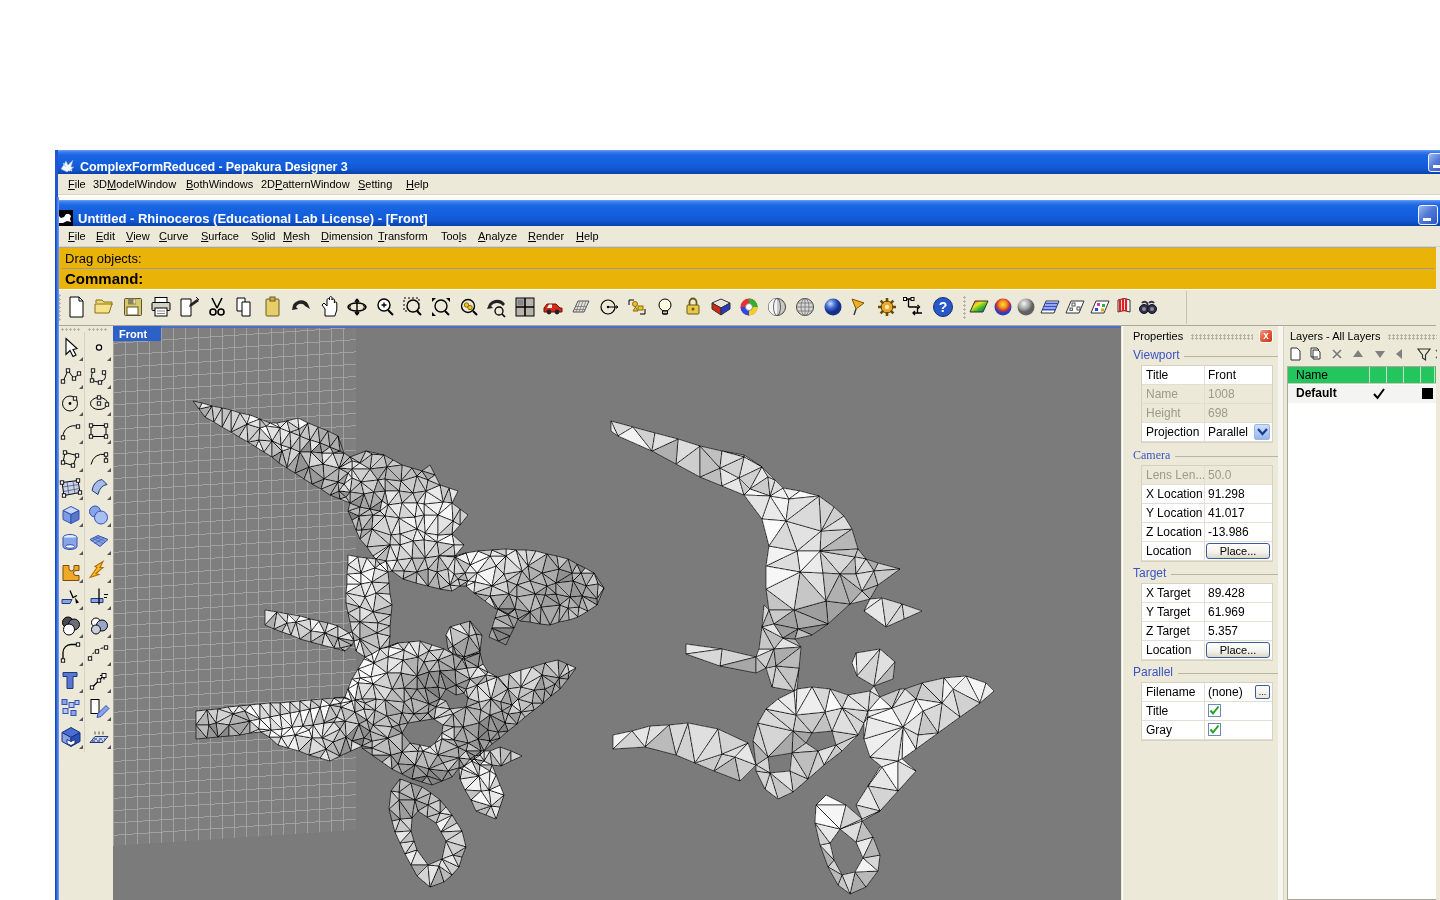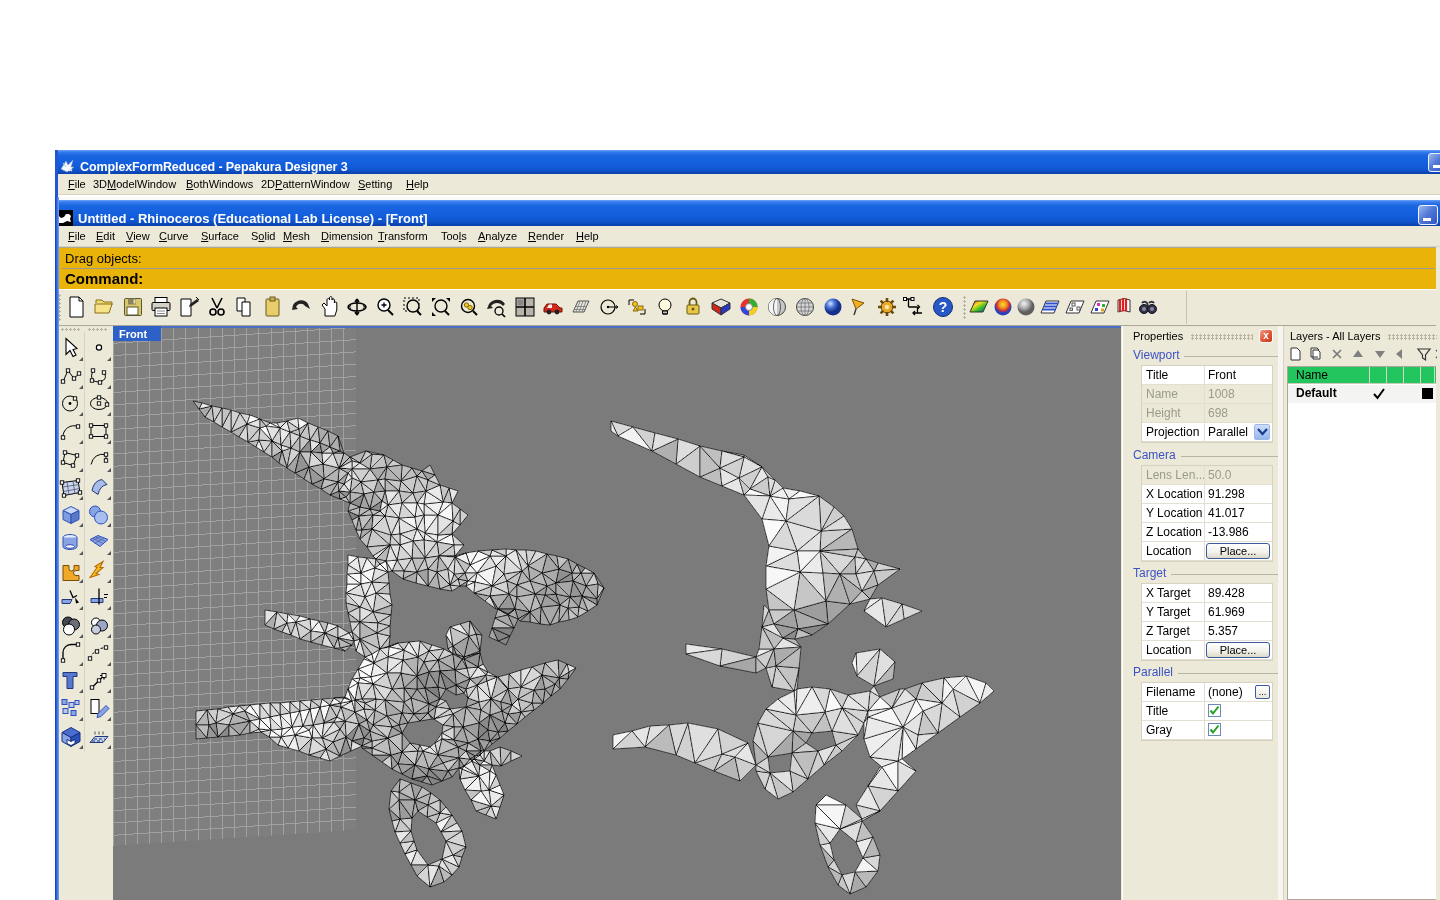--- a/index.html
+++ b/index.html
@@ -1797,21 +1797,21 @@
               <span class="lab">Projection</span>
               <span class="vline"></span>
               <span class="val">Parallel</span>
             <span class="combo">
                 <svg width="11" height="9" viewBox="0 0 11 9">
                   <path d="M1,1 L5.5,6 L10,1" fill="none" stroke="#1b3f8f" stroke-width="2.2"></path>
                 </svg>
               </span>
             </div>
         </div>
-        <div class="psec" style="top:122px;">Camera</div>
+        <div class="psec" style="top:122px;font-family:Liberation Serif, serif;">Camera</div>
         <div class="ptable" style="top:139px;">
           <div class="prow dis">
               <span class="lab">Lens Len...</span>
               <span class="vline"></span>
               <span class="val">50.0</span>
             </div>
           <div class="prow">
               <span class="lab">X Location</span>
               <span class="vline"></span>
               <span class="val">91.298</span>

